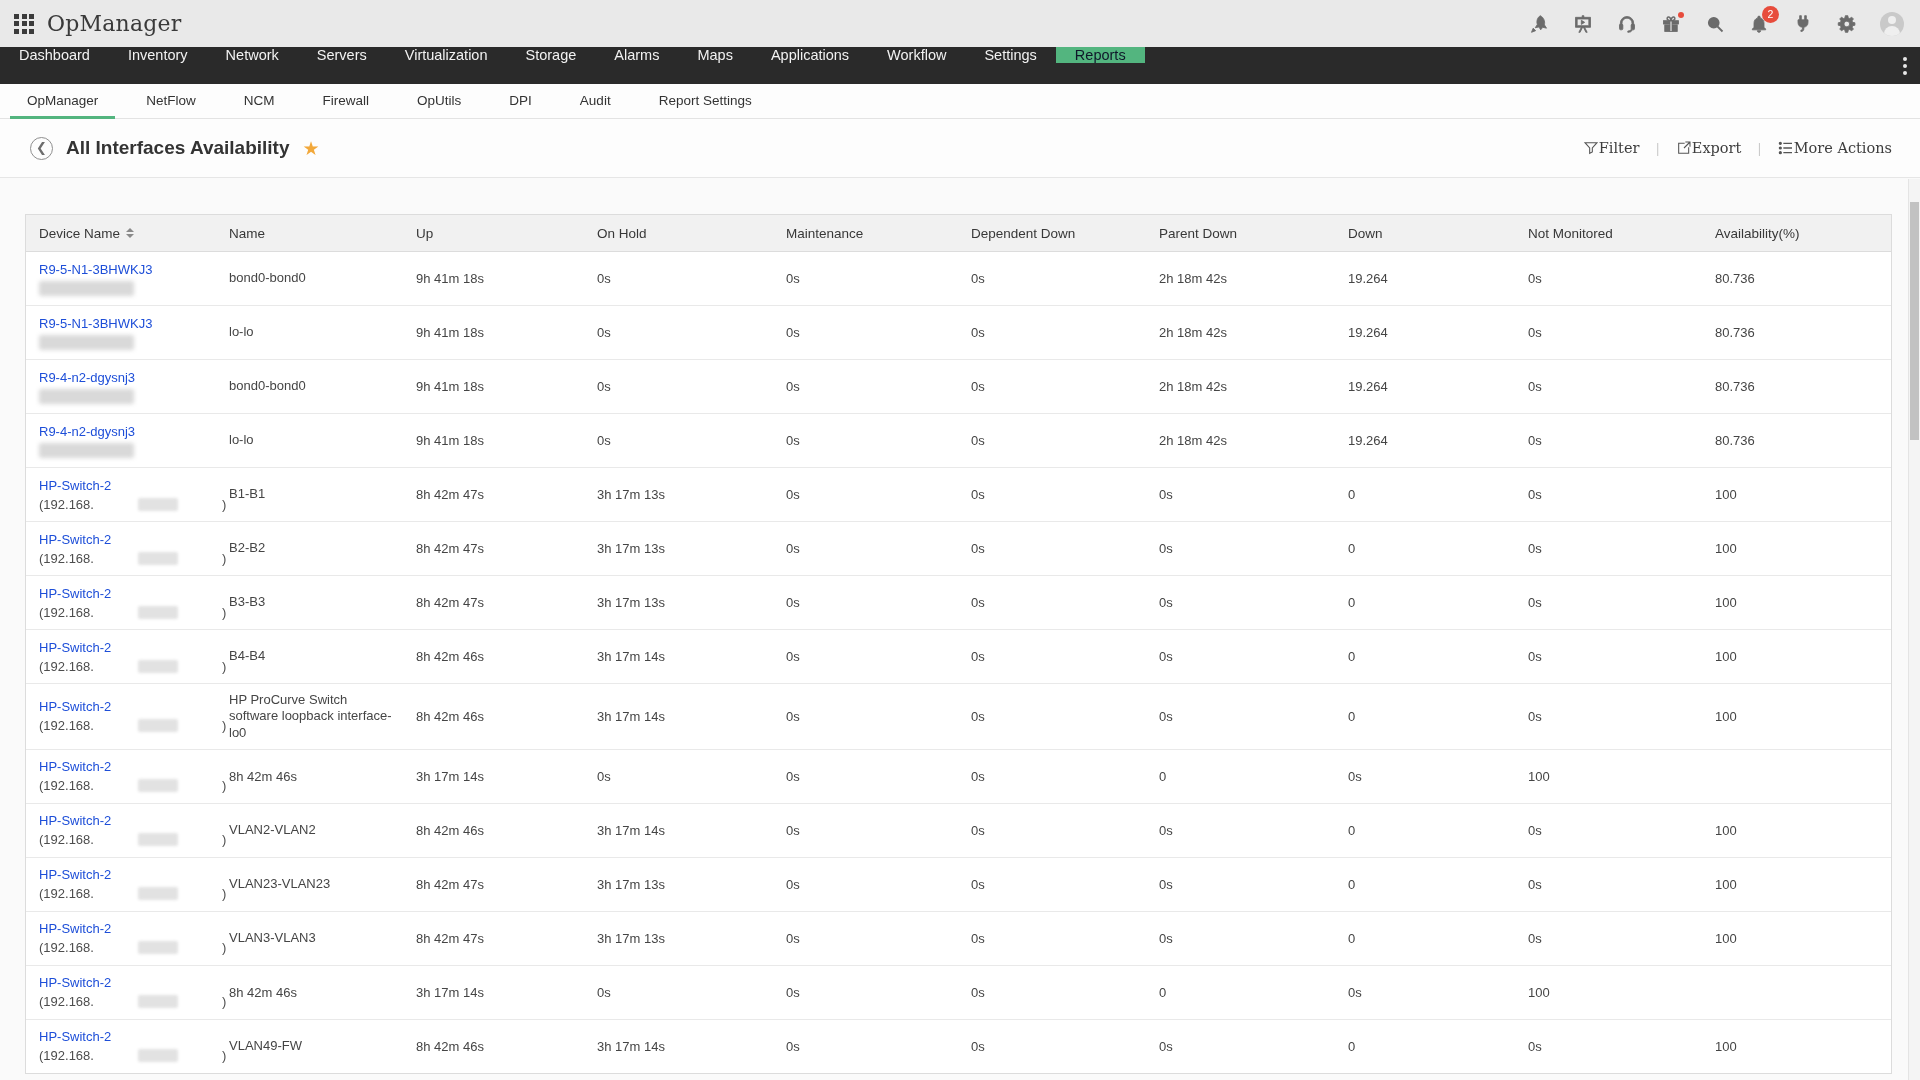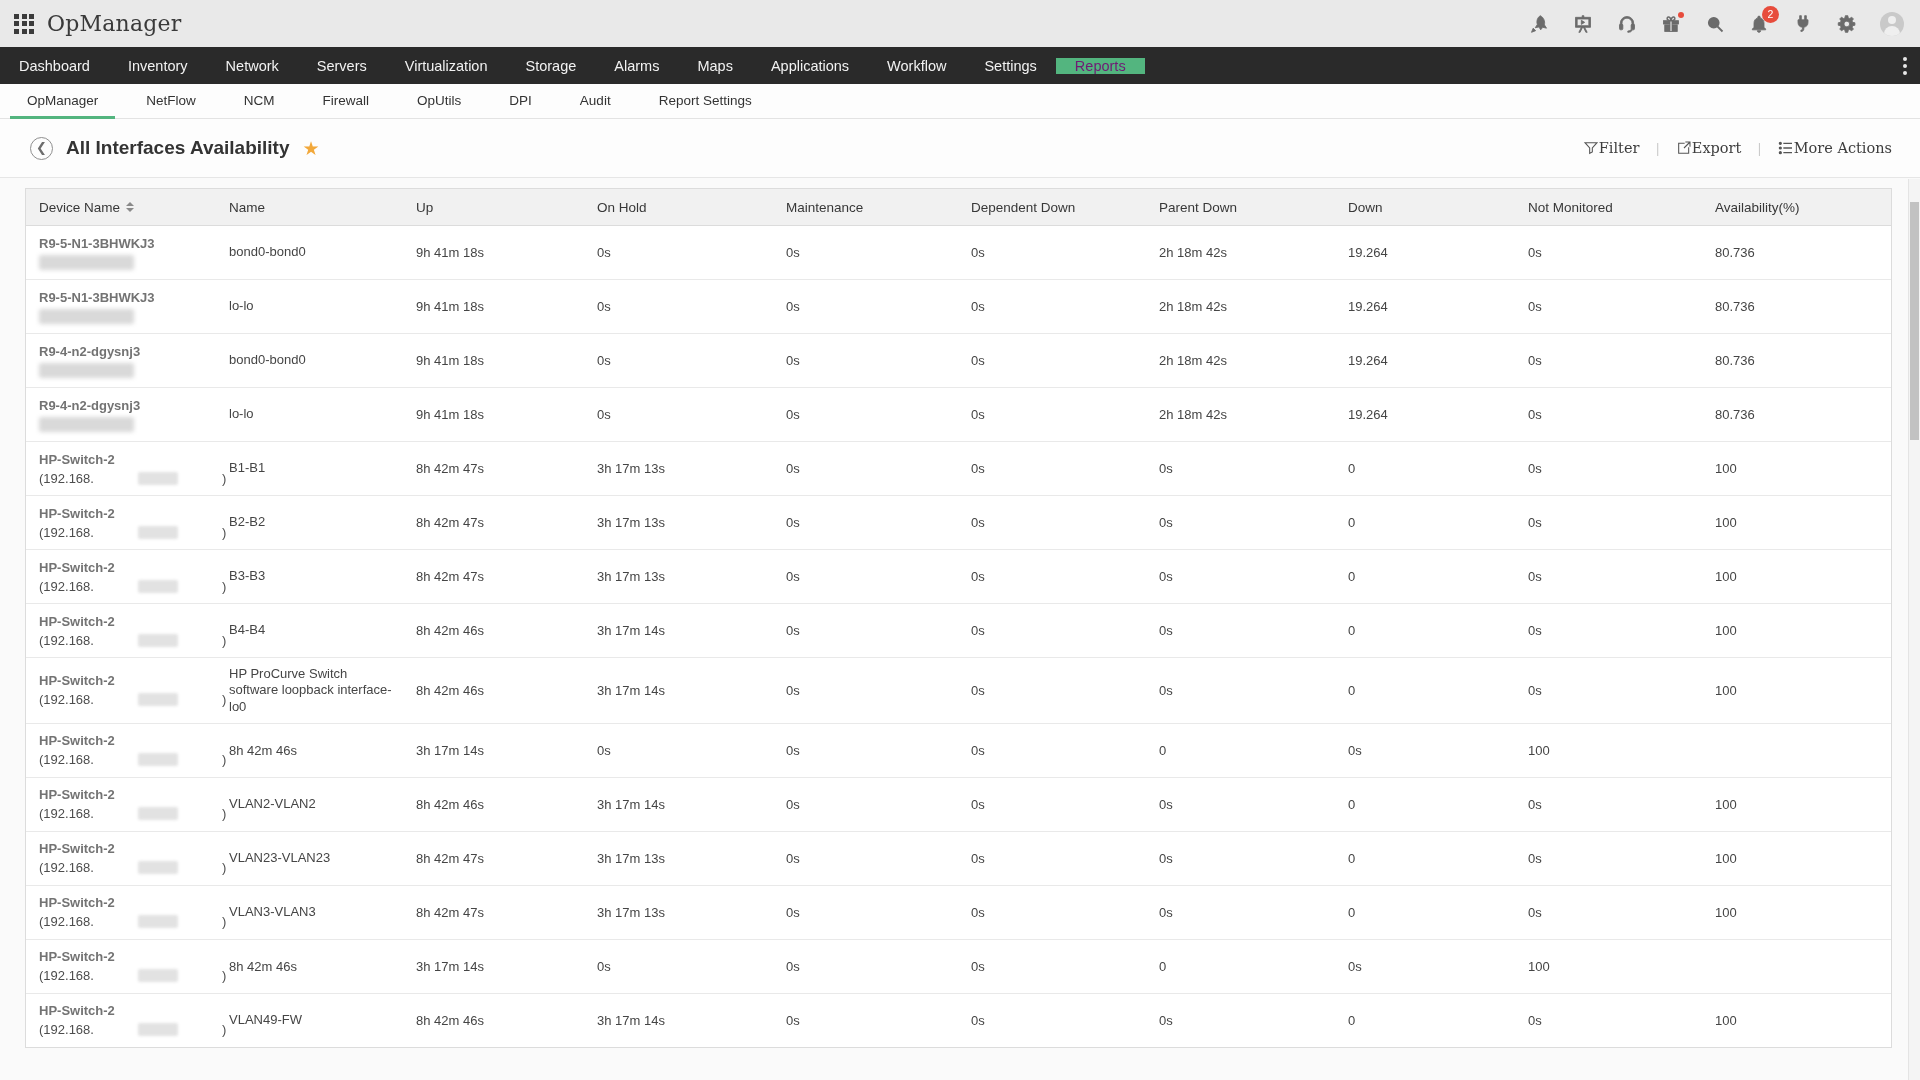--- a/index.html
+++ b/index.html
@@ -21,21 +21,21 @@
     background:#e74c3c; color:#fff; font-size:10.5px; display:flex; align-items:center;
     justify-content:center; padding:0 4px; }
   .red-dot { position:absolute; top:-1px; right:-2px; width:6px; height:6px; border-radius:50%; background:#e74c3c; }
   .avatar { width:24px; height:24px; border-radius:50%; background:#c9c9c9; position:relative; overflow:hidden; cursor:pointer; }
   .avatar i.head { position:absolute; top:4px; left:8px; width:8px; height:8px; border-radius:50%; background:#efefef; }
   .avatar i.body { position:absolute; top:14px; left:4px; width:16px; height:12px; border-radius:8px 8px 0 0; background:#efefef; }
 
   
   .mainnav { height:37px; background:#2a2a2a; display:flex; align-items:stretch; position:relative; }
   .nav-item { display:flex; align-items:center; padding:0 19px; color:#f2f2f2; font-size:14.5px; cursor:pointer; }
-  .nav-item.active { background:#53b57f; color:#701a75; }
+  .nav-item.active { background:#53b57f; color:#0f172a; }
   .nav-kebab { position:absolute; right:4px; top:0; height:100%; width:22px; display:flex;
     flex-direction:column; align-items:center; justify-content:center; gap:3px; cursor:pointer; }
   .nav-kebab i { width:4px; height:4px; border-radius:50%; background:#e8e8e8; }
 
   
   .subnav { height:35px; background:#fdfdfd; border-bottom:1px solid #e3e3e3; display:flex;
     align-items:stretch; padding-left:10px; gap:14px; }
   .subnav-item { display:flex; align-items:center; padding:0 17px; font-size:13.5px; color:#333;
     cursor:pointer; border-bottom:3px solid transparent; margin-bottom:-1px; }
   .subnav-item.active { border-bottom-color:#53b57f; }
@@ -49,37 +49,37 @@
     line-height:1; padding-bottom:1px; }
   .page-title { font-size:19px; font-weight:700; color:#333; }
   .star { color:#f2a83a; font-size:19px; cursor:pointer; line-height:1; }
   .title-actions { display:flex; align-items:center; gap:16px;
     font-family:"DejaVu Serif","Liberation Serif",serif; font-size:14.5px; color:#3d3d3d; }
   .action { display:flex; align-items:center; cursor:pointer; }
   .action svg { width:16px; height:16px; stroke:#555; fill:none; stroke-width:1.6; }
   .action-sep { color:#c9c9c9; font-size:13px; }
 
   
-  .table-wrap { position:absolute; left:25px; right:28px; top:188px; background:#fff;
+  .table-wrap { position:absolute; left:25px; right:28px; top:214px; background:#fff;
     border:1px solid #dcdcdc; }
   .thead-row, .tr { display:grid;
     grid-template-columns:190px 187px 181px 189px 185px 188px 189px 180px 187px minmax(0,1fr); }
   .thead-row { background:#f1f1f1; height:37px; border-bottom:1px solid #dcdcdc; }
   .th { display:flex; align-items:center; padding-left:13px; font-size:13.5px; color:#383838;
     font-weight:400; cursor:pointer; gap:6px; }
   .sort { display:flex; flex-direction:column; gap:2px; }
   .sort i { width:0; height:0; border-left:4px solid transparent; border-right:4px solid transparent; }
   .sort i.up { border-bottom:4px solid #8a8a8a; }
   .sort i.dn { border-top:4px solid #8a8a8a; }
   .tr { border-bottom:1px solid #e9e9e9; background:#fff; }
   .tr:last-child { border-bottom:none; }
   .td { display:flex; align-items:center; min-height:53px; padding:8px 10px 8px 13px;
     font-size:13px; color:#454545; }
   .td-device { flex-direction:column; align-items:flex-start; justify-content:center; gap:4px; }
-  .dev-name { color:#737373;font-weight:bold; }
+  .dev-name { color:#1d4ed8; }
   .redact-block { width:95px; height:15px; background:#d9d9d9; filter:blur(2px); border-radius:2px; }
   .ip-line { display:flex; align-items:center; color:#4d4d4d;gap:43px; }
   .redact-inline { display:inline-block; width:40px; height:13px; background:#e2e2e2;
     filter:blur(1.5px); margin:0 1px; border-radius:2px; }
   .td-name span { line-height:1.25; }
 
   
   .scroll-track { position:fixed; right:0; top:179px; bottom:0; width:12px; background:#f4f4f4;
     border-left:1px solid #e4e4e4; cursor:pointer; }
   .scroll-thumb { position:absolute; left:1px; right:1px; top:23px; height:238px; background:#c2c2c2; }
@@ -155,21 +155,21 @@
         </svg>
     </div>
     <div class="avatar">
         <i class="head"></i>
         <i class="body"></i>
       </div>
   </div>
 </header>
 
 <nav class="mainnav">
-  <div style="display:flex; align-items:center;border-radius:11px;">
+  <div style="display:flex; align-items:flex-start;border-radius:11px;">
       <div class="nav-item">Dashboard</div>
       <div class="nav-item">Inventory</div>
       <div class="nav-item">Network</div>
       <div class="nav-item">Servers</div>
       <div class="nav-item">Virtualization</div>
       <div class="nav-item">Storage</div>
       <div class="nav-item">Alarms</div>
       <div class="nav-item">Maps</div>
       <div class="nav-item">Applications</div>
       <div class="nav-item">Workflow</div>

